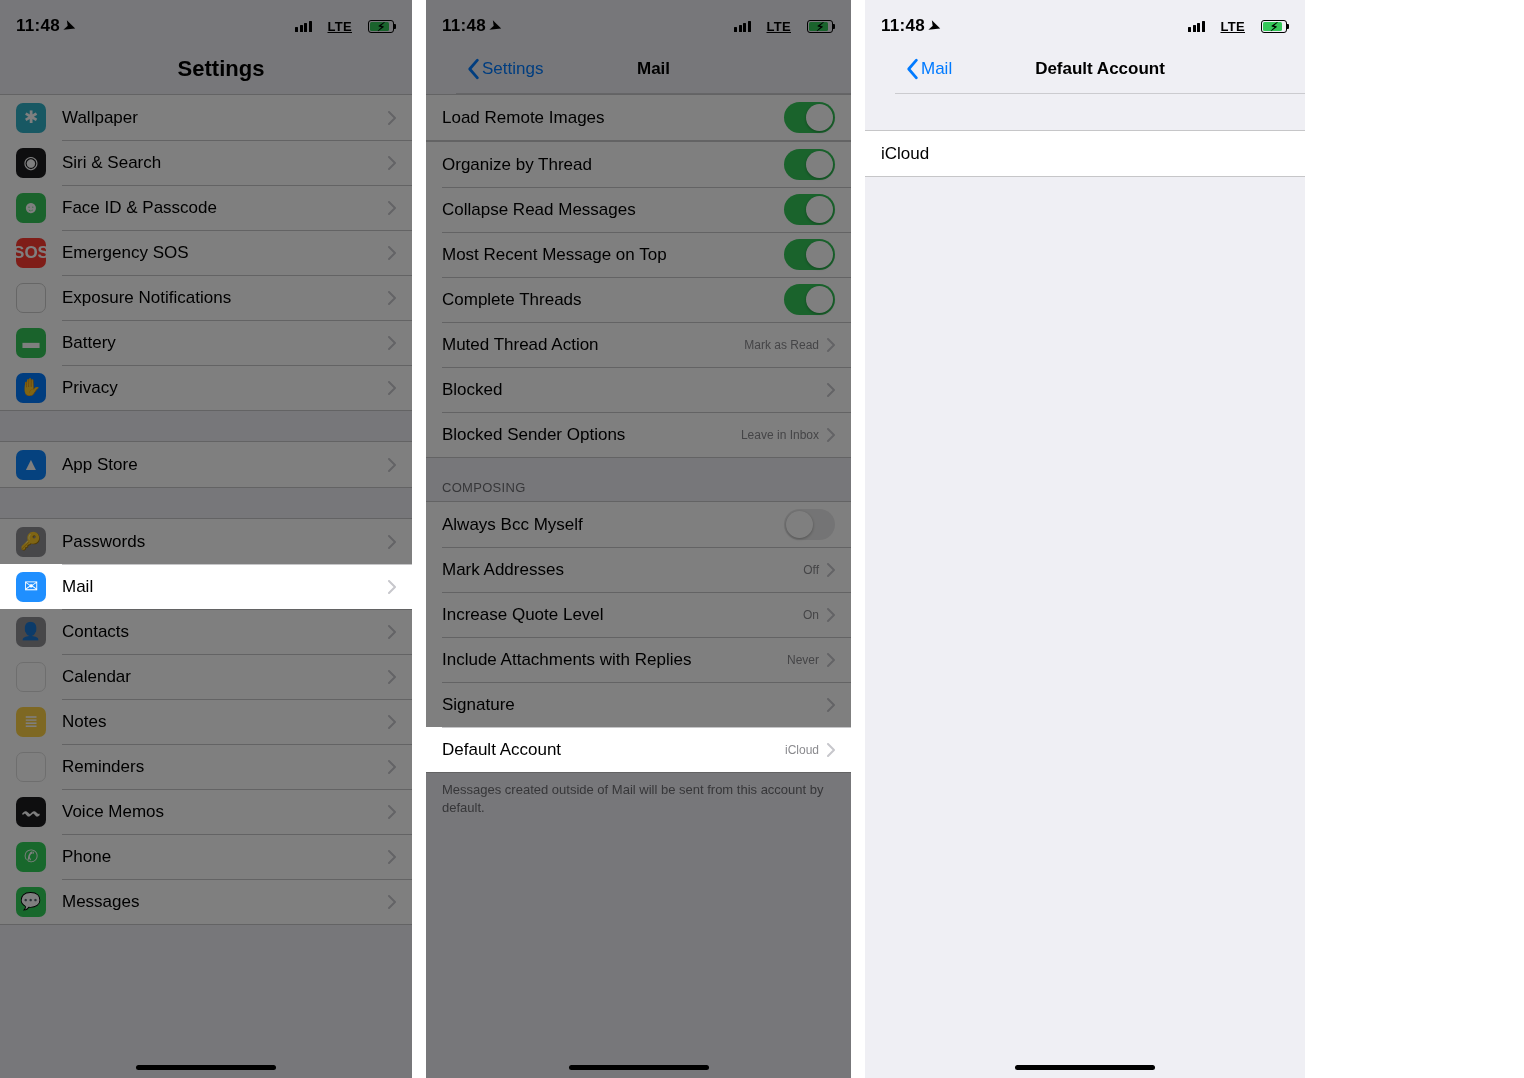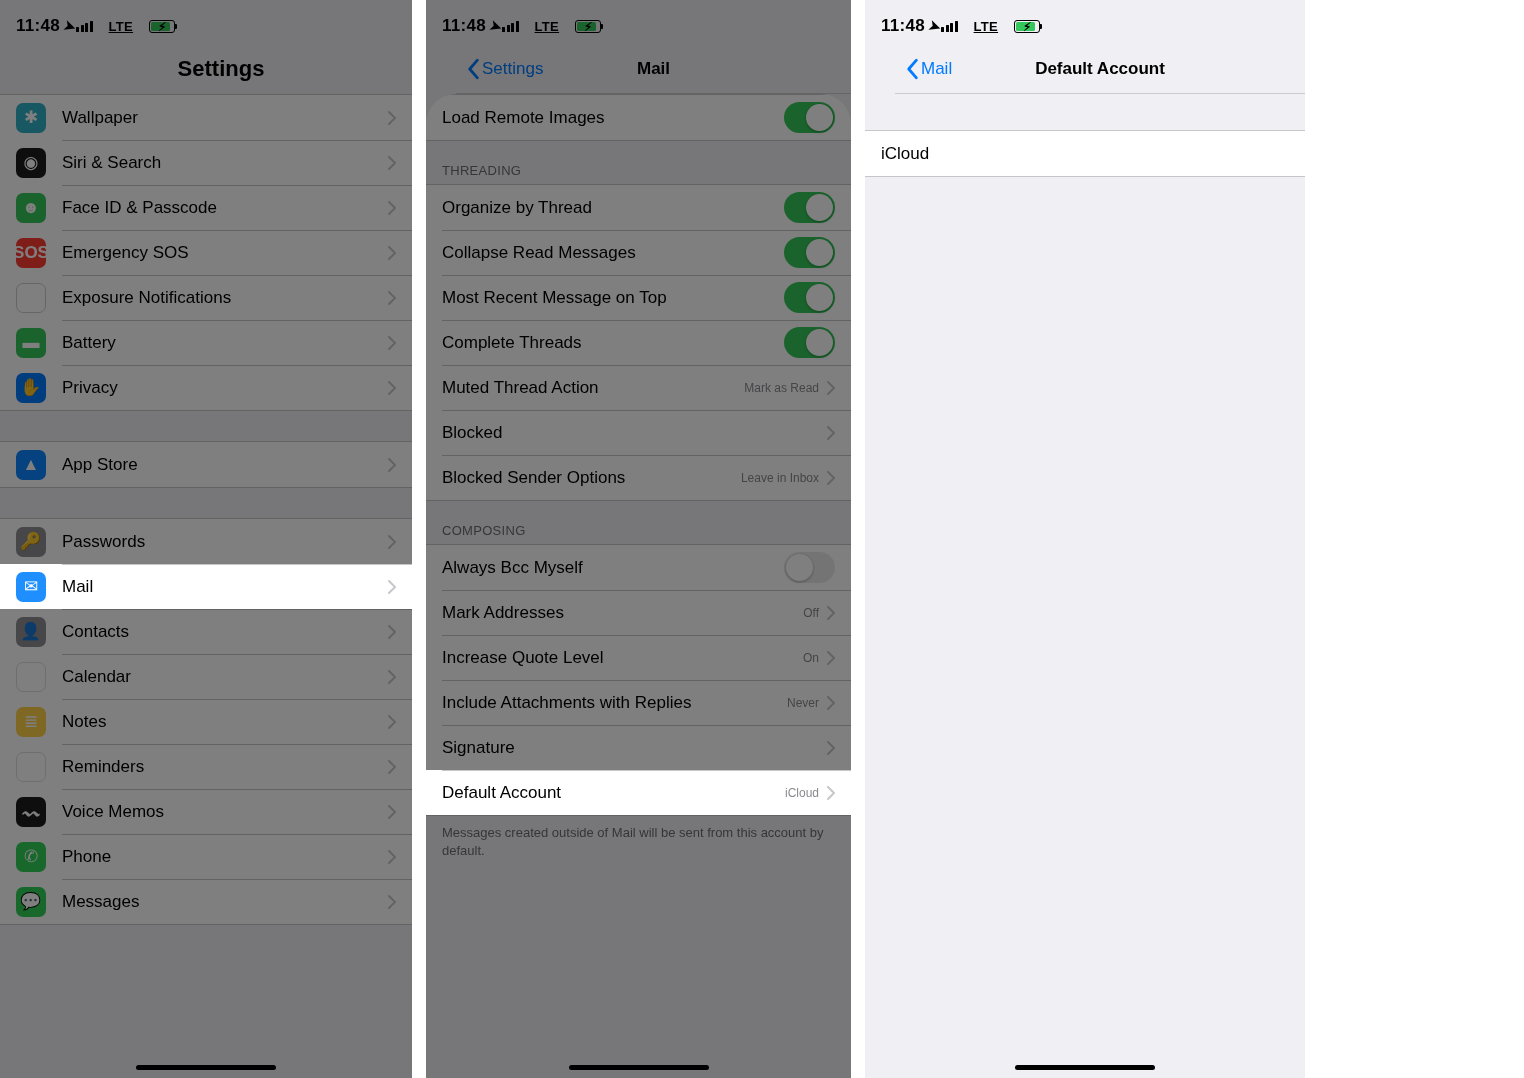--- a/index.html
+++ b/index.html
@@ -4,21 +4,21 @@
 <style>
   * { margin:0; padding:0; box-sizing:border-box; font-family: -apple-system, "Helvetica Neue", Helvetica, Arial, sans-serif; -webkit-font-smoothing:antialiased; }
   body { background:#fff; width:1524px; height:1078px; overflow:hidden; }
   .wrap { display:flex; width:1524px; height:1078px; }
   .phone { width:426px; height:1078px; position:relative; background:#efeff4; overflow:hidden; border-right:14px solid #fff; }
   .phone:last-child { border-right:none; width:440px; }
   .phone.p2 { width:439px; }
   .overlay { position:absolute; inset:0; background:rgba(0,0,0,0.5); pointer-events:none; z-index:50; }
 
   
-  .status { height:44px; display:flex; align-items:center; justify-content:flex-start; padding:8px 18px 0 16px; font-size:17px; font-weight:600; letter-spacing:0.3px; }
+  .status { height:44px; display:flex; align-items:center; justify-content:space-between; padding:8px 18px 0 16px; font-size:17px; font-weight:600; letter-spacing:0.3px; }
   .status .left { display:flex; align-items:center; gap:4px; }
   .status .right { display:flex; align-items:center; gap:16px; font-size:13px;text-decoration:underline; }
   .bars { display:inline-flex; align-items:flex-end; gap:1.5px; }
   .bars span { width:3px; background:#000; border-radius:0.5px; }
   .bars span:nth-child(1){height:5px;} .bars span:nth-child(2){height:7px;} .bars span:nth-child(3){height:9px;} .bars span:nth-child(4){height:11px;}
   .battery { width:26px; height:13px; border:1px solid #000; border-radius:3px; position:relative; }
   .battery::after { content:""; position:absolute; right:-3px; top:3px; width:2px; height:5px; background:#000; border-radius:0 1px 1px 0; }
   .battery .fill { position:absolute; left:1px; top:1px; bottom:1px; width:19px; background:#34c759; border-radius:1.5px; }
   .battery .bolt { position:absolute; left:8px; top:-1px; color:#000; font-size:12px; }
   .loc-icon { transform:rotate(20deg); font-size:14px; }
@@ -26,21 +26,21 @@
   
   .nav { height:50px; display:flex; align-items:center; position:relative; padding:0 10px; border-bottom:1px solid rgba(0,0,0,0.15);margin-left:30px; }
   .nav .title { position:absolute; left:0; right:0; text-align:center; font-size:17px; font-weight:600; }
   .nav .title.big { position:static; flex:1; text-align:center; font-size:22px; font-weight:700; }
   .nav .back { display:flex; align-items:center; color:#007aff; font-size:17px; gap:2px; z-index:2; }
   .nav .back svg { width:14px; height:22px; }
   .phone.p1 .nav { border-bottom:none; }
 
   .scroll { position:absolute; top:94px; left:0; right:0; bottom:0; overflow:hidden; }
   .p1 .scroll { top:94px; }
-  .p2 .scroll { top:94px;border-radius:31px; }
+  .p2 .scroll { top:94px; }
   .p3 .scroll { top:94px; }
 
   .sectionhdr { font-size:13px; color:#6d6d72; padding:22px 16px 6px; text-transform:uppercase; letter-spacing:0.3px; }
   .sectionftr { font-size:13px; color:#6d6d72; padding:8px 16px 6px; line-height:1.35; }
   .group { background:#fff; border-top:0.5px solid #c6c6c8; border-bottom:0.5px solid #c6c6c8; }
   .spacer { height:30px; }
 
   .row { display:flex; align-items:center; height:45px; padding:0 16px; background:#fff; position:relative; }
   .row + .row::before { content:""; position:absolute; left:16px; right:0; top:0; height:0.5px; background:#c6c6c8; }
   .p1 .row + .row::before { left:62px; }
@@ -298,21 +298,20 @@
     </div>
     <div class="scroll" id="scroll2">
         <div class="group">
           <div class="row">
             <div class="label">Load Remote Images</div>
             <div class="toggle on">
               <div class="knob"></div>
             </div>
           </div>
         </div>
-        <div class="sectionhdr">THREADING</div>
         <div class="group">
           <div class="row">
             <div class="label">Organize by Thread</div>
             <div class="toggle on">
               <div class="knob"></div>
             </div>
           </div>
           <div class="row">
             <div class="label">Collapse Read Messages</div>
             <div class="toggle on">

